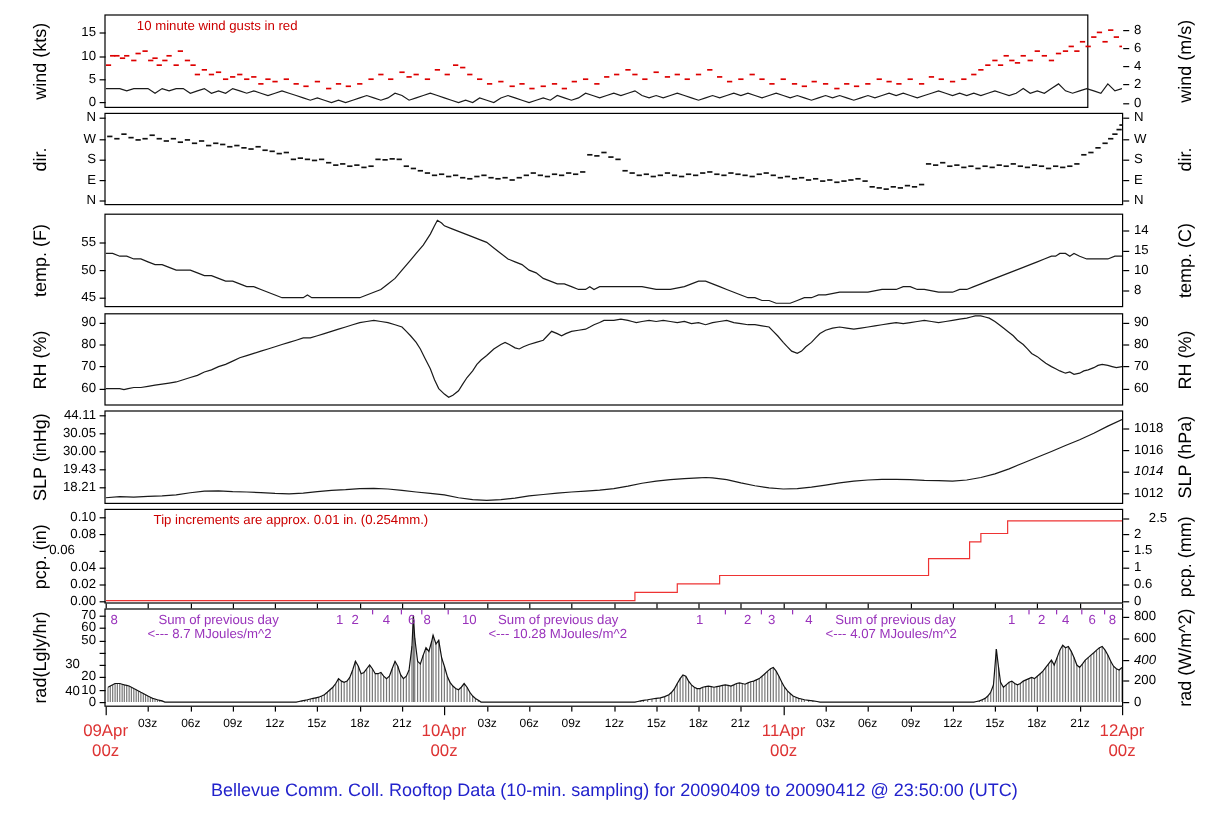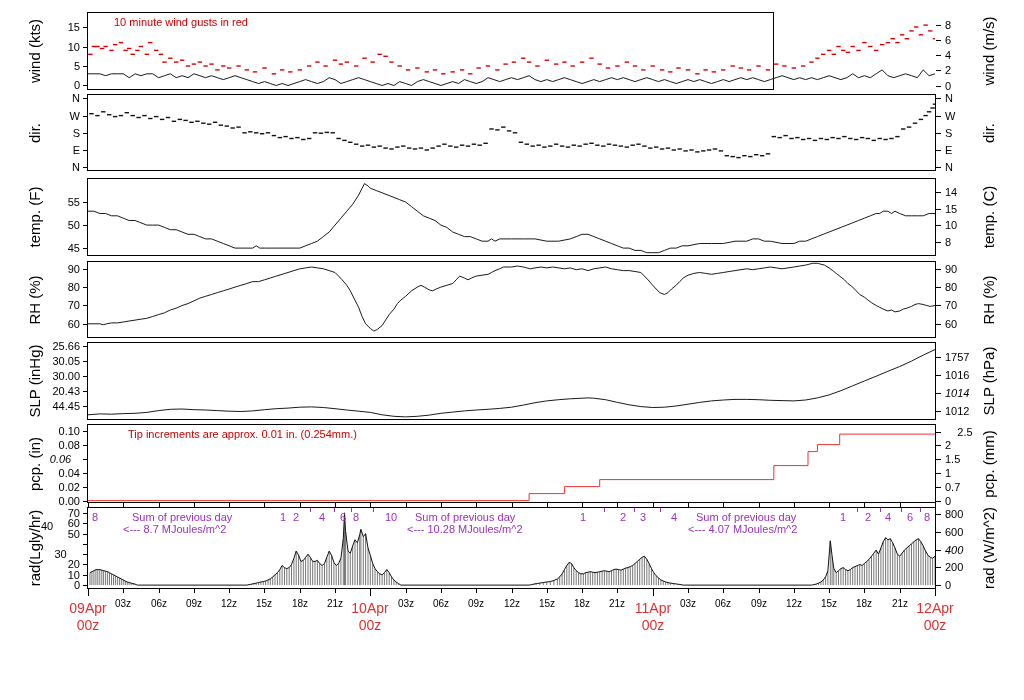--- a/index.html
+++ b/index.html
@@ -13,21 +13,21 @@
   .ann{position:absolute;font-size:11px;white-space:nowrap;line-height:12px;}
   .xminor{position:absolute;font-size:10px;color:#000;white-space:nowrap;}
   .xmajor{position:absolute;font-size:14px;text-align:center;white-space:nowrap;line-height:17px;}
   .fig-title{position:absolute;left:0;top:650px;width:1024px;text-align:center;font-size:15px;}
 </style>
 </head>
 <body>
 
 <div id="figure">
   <div id="panels-root">
-      <div class="panel" style="left: 87px; top: 12px; width: 687px; height: 78px;">
+      <div class="panel" style="left: 87px; top: 12px; width: 820px; height: 78px;">
         <svg width="847" height="76">
           <rect x="0.2" y="40.6" width="4.4" height="1.4" fill="#dd0000"></rect>
           <rect x="3.7" y="32.8" width="4.4" height="1.4" fill="#dd0000"></rect>
           <rect x="7.2" y="32.8" width="4.4" height="1.4" fill="#dd0000"></rect>
           <rect x="11.9" y="34.8" width="4.4" height="1.4" fill="#dd0000"></rect>
           <rect x="15.4" y="32.8" width="4.4" height="1.4" fill="#dd0000"></rect>
           <rect x="21.3" y="36.7" width="4.4" height="1.4" fill="#dd0000"></rect>
           <rect x="24.9" y="30.9" width="4.4" height="1.4" fill="#dd0000"></rect>
           <rect x="30.7" y="28.9" width="4.4" height="1.4" fill="#dd0000"></rect>
           <rect x="35.4" y="36.7" width="4.4" height="1.4" fill="#dd0000"></rect>
@@ -642,20 +642,21 @@
       </div>
       <div class="xmajor" style="left: 625px; top: 600px; width: 56px; color: rgb(221, 51, 51);">
         <div>11Apr</div>
         <div>00z</div>
       </div>
       <div class="xmajor" style="left: 907px; top: 600px; width: 56px; color: rgb(221, 51, 51);">
         <div>12Apr</div>
         <div>00z</div>
       </div>
     </div>
+  <div class="fig-title" style="color: rgb(34, 34, 204);">Bellevue Comm. Coll. Rooftop Data (10-min. sampling) for 20090409  to  20090412 @ 23:50:00  (UTC)</div>
 <div class="tick" style="left: 83px; top: 85px; width: 5px; height: 1px;"></div>
     <div class="tlab" style="left: 41px; top: 79px; width: 39px; text-align: right;">0</div>
     <div class="tick" style="left: 83px; top: 66px; width: 5px; height: 1px;"></div>
     <div class="tlab" style="left: 41px; top: 60px; width: 39px; text-align: right;">5</div>
     <div class="tick" style="left: 83px; top: 47px; width: 5px; height: 1px;"></div>
     <div class="tlab" style="left: 41px; top: 41px; width: 39px; text-align: right;">10</div>
     <div class="tick" style="left: 83px; top: 27px; width: 5px; height: 1px;"></div>
     <div class="tlab" style="left: 41px; top: 21px; width: 39px; text-align: right;">15</div>
     <div class="tick" style="left: 936px; top: 86px; width: 5px; height: 1px;"></div>
     <div class="tlab" style="left: 945px; top: 80px; width: 40px; text-align: left;">0</div>
@@ -719,75 +720,75 @@
     <div class="tlab" style="left: 945px; top: 318px; width: 40px; text-align: left;">60</div>
     <div class="tick" style="left: 936px; top: 305px; width: 5px; height: 1px;"></div>
     <div class="tlab" style="left: 945px; top: 299px; width: 40px; text-align: left;">70</div>
     <div class="tick" style="left: 936px; top: 287px; width: 5px; height: 1px;"></div>
     <div class="tlab" style="left: 945px; top: 281px; width: 40px; text-align: left;">80</div>
     <div class="tick" style="left: 936px; top: 269px; width: 5px; height: 1px;"></div>
     <div class="tlab" style="left: 945px; top: 263px; width: 40px; text-align: left;">90</div>
     <div class="ylab" style="left: 34px; top: 299.5px; transform: translate(-50%, -50%) rotate(-90deg);">RH (%)</div>
     <div class="ylab" style="left: 988px; top: 299.5px; transform: translate(-50%, -50%) rotate(-90deg);">RH (%)</div>
     <div class="tick" style="left: 83px; top: 406px; width: 5px; height: 1px;"></div>
-    <div class="tlab" style="left: 41px; top: 400px; width: 39px; text-align: right;">44.45</div>
+    <div class="tlab" style="left: 41px; top: 400px; width: 39px; text-align: right;">18.21</div>
     <div class="tick" style="left: 83px; top: 391px; width: 5px; height: 1px;"></div>
-    <div class="tlab" style="left: 41px; top: 385px; width: 39px; text-align: right;">20.43</div>
+    <div class="tlab" style="left: 41px; top: 385px; width: 39px; text-align: right;">19.43</div>
     <div class="tick" style="left: 83px; top: 376px; width: 5px; height: 1px;"></div>
     <div class="tlab" style="left: 41px; top: 370px; width: 39px; text-align: right;">30.00</div>
     <div class="tick" style="left: 83px; top: 361px; width: 5px; height: 1px;"></div>
     <div class="tlab" style="left: 41px; top: 355px; width: 39px; text-align: right;">30.05</div>
     <div class="tick" style="left: 83px; top: 346px; width: 5px; height: 1px;"></div>
-    <div class="tlab" style="left: 41px; top: 340px; width: 39px; text-align: right;">25.66</div>
+    <div class="tlab" style="left: 41px; top: 340px; width: 39px; text-align: right;">44.11</div>
     <div class="tick" style="left: 936px; top: 411px; width: 5px; height: 1px;"></div>
     <div class="tlab" style="left: 945px; top: 405px; width: 40px; text-align: left;">1012</div>
     <div class="tick" style="left: 936px; top: 393px; width: 5px; height: 1px;"></div>
     <div class="tlab" style="left: 945px; top: 387px; width: 40px; text-align: left; font-style: italic;">1014</div>
     <div class="tick" style="left: 936px; top: 375px; width: 5px; height: 1px;"></div>
     <div class="tlab" style="left: 945px; top: 369px; width: 40px; text-align: left;">1016</div>
     <div class="tick" style="left: 936px; top: 357px; width: 5px; height: 1px;"></div>
-    <div class="tlab" style="left: 945px; top: 351px; width: 40px; text-align: left;">1757</div>
+    <div class="tlab" style="left: 945px; top: 351px; width: 40px; text-align: left;">1018</div>
     <div class="ylab" style="left: 34px; top: 381px; transform: translate(-50%, -50%) rotate(-90deg);">SLP (inHg)</div>
     <div class="ylab" style="left: 988px; top: 381px; transform: translate(-50%, -50%) rotate(-90deg);">SLP (hPa)</div>
     <div class="tick" style="left: 83px; top: 501px; width: 5px; height: 1px;"></div>
     <div class="tlab" style="left: 41px; top: 495px; width: 39px; text-align: right;">0.00</div>
     <div class="tick" style="left: 83px; top: 487px; width: 5px; height: 1px;"></div>
     <div class="tlab" style="left: 41px; top: 481px; width: 39px; text-align: right;">0.02</div>
     <div class="tick" style="left: 83px; top: 473px; width: 5px; height: 1px;"></div>
     <div class="tlab" style="left: 41px; top: 467px; width: 39px; text-align: right;">0.04</div>
     <div class="tick" style="left: 83px; top: 459px; width: 5px; height: 1px;"></div>
-    <div class="tlab" style="left: 41px; top: 453px; width: 39px; text-align: center; font-style: italic;">0.06</div>
+    <div class="tlab" style="left: 41px; top: 453px; width: 39px; text-align: left;">0.06</div>
     <div class="tick" style="left: 83px; top: 445px; width: 5px; height: 1px;"></div>
     <div class="tlab" style="left: 41px; top: 439px; width: 39px; text-align: right;">0.08</div>
     <div class="tick" style="left: 83px; top: 431px; width: 5px; height: 1px;"></div>
     <div class="tlab" style="left: 41px; top: 425px; width: 39px; text-align: right;">0.10</div>
     <div class="tick" style="left: 936px; top: 501px; width: 5px; height: 1px;"></div>
     <div class="tlab" style="left: 945px; top: 495px; width: 40px; text-align: left;">0</div>
     <div class="tick" style="left: 936px; top: 487px; width: 5px; height: 1px;"></div>
-    <div class="tlab" style="left: 945px; top: 481px; width: 40px; text-align: left;">0.7</div>
+    <div class="tlab" style="left: 945px; top: 481px; width: 40px; text-align: left;">0.6</div>
     <div class="tick" style="left: 936px; top: 473px; width: 5px; height: 1px;"></div>
     <div class="tlab" style="left: 945px; top: 467px; width: 40px; text-align: left;">1</div>
     <div class="tick" style="left: 936px; top: 459px; width: 5px; height: 1px;"></div>
     <div class="tlab" style="left: 945px; top: 453px; width: 40px; text-align: left;">1.5</div>
     <div class="tick" style="left: 936px; top: 445px; width: 5px; height: 1px;"></div>
     <div class="tlab" style="left: 945px; top: 439px; width: 40px; text-align: left;">2</div>
     <div class="tick" style="left: 936px; top: 432px; width: 5px; height: 1px;"></div>
     <div class="tlab" style="left: 945px; top: 426px; width: 40px; text-align: center;">2.5</div>
     <div class="ylab" style="left: 34px; top: 463.5px; transform: translate(-50%, -50%) rotate(-90deg);">pcp. (in)</div>
     <div class="ylab" style="left: 988px; top: 463.5px; transform: translate(-50%, -50%) rotate(-90deg);">pcp. (mm)</div>
     <div class="tick" style="left: 83px; top: 585px; width: 5px; height: 1px;"></div>
     <div class="tlab" style="left: 41px; top: 579px; width: 39px; text-align: right;">0</div>
     <div class="tick" style="left: 83px; top: 575px; width: 5px; height: 1px;"></div>
     <div class="tlab" style="left: 41px; top: 569px; width: 39px; text-align: right;">10</div>
     <div class="tick" style="left: 83px; top: 564px; width: 5px; height: 1px;"></div>
     <div class="tlab" style="left: 41px; top: 558px; width: 39px; text-align: right;">20</div>
     <div class="tick" style="left: 83px; top: 554px; width: 5px; height: 1px;"></div>
     <div class="tlab" style="left: 41px; top: 548px; width: 39px; text-align: center;">30</div>
     <div class="tick" style="left: 83px; top: 544px; width: 5px; height: 1px;"></div>
-    <div class="tlab" style="left: 41px; top: 520px; width: 39px; text-align: left;">40</div>
+    <div class="tlab" style="left: 41px; top: 570px; width: 39px; text-align: center;">40</div>
     <div class="tick" style="left: 83px; top: 534px; width: 5px; height: 1px;"></div>
     <div class="tlab" style="left: 41px; top: 528px; width: 39px; text-align: right;">50</div>
     <div class="tick" style="left: 83px; top: 523px; width: 5px; height: 1px;"></div>
     <div class="tlab" style="left: 41px; top: 517px; width: 39px; text-align: right;">60</div>
     <div class="tick" style="left: 83px; top: 513px; width: 5px; height: 1px;"></div>
     <div class="tlab" style="left: 41px; top: 507px; width: 39px; text-align: right;">70</div>
     <div class="tick" style="left: 936px; top: 585px; width: 5px; height: 1px;"></div>
     <div class="tlab" style="left: 945px; top: 579px; width: 40px; text-align: left;">0</div>
     <div class="tick" style="left: 936px; top: 567px; width: 5px; height: 1px;"></div>
     <div class="tlab" style="left: 945px; top: 561px; width: 40px; text-align: left;">200</div>

